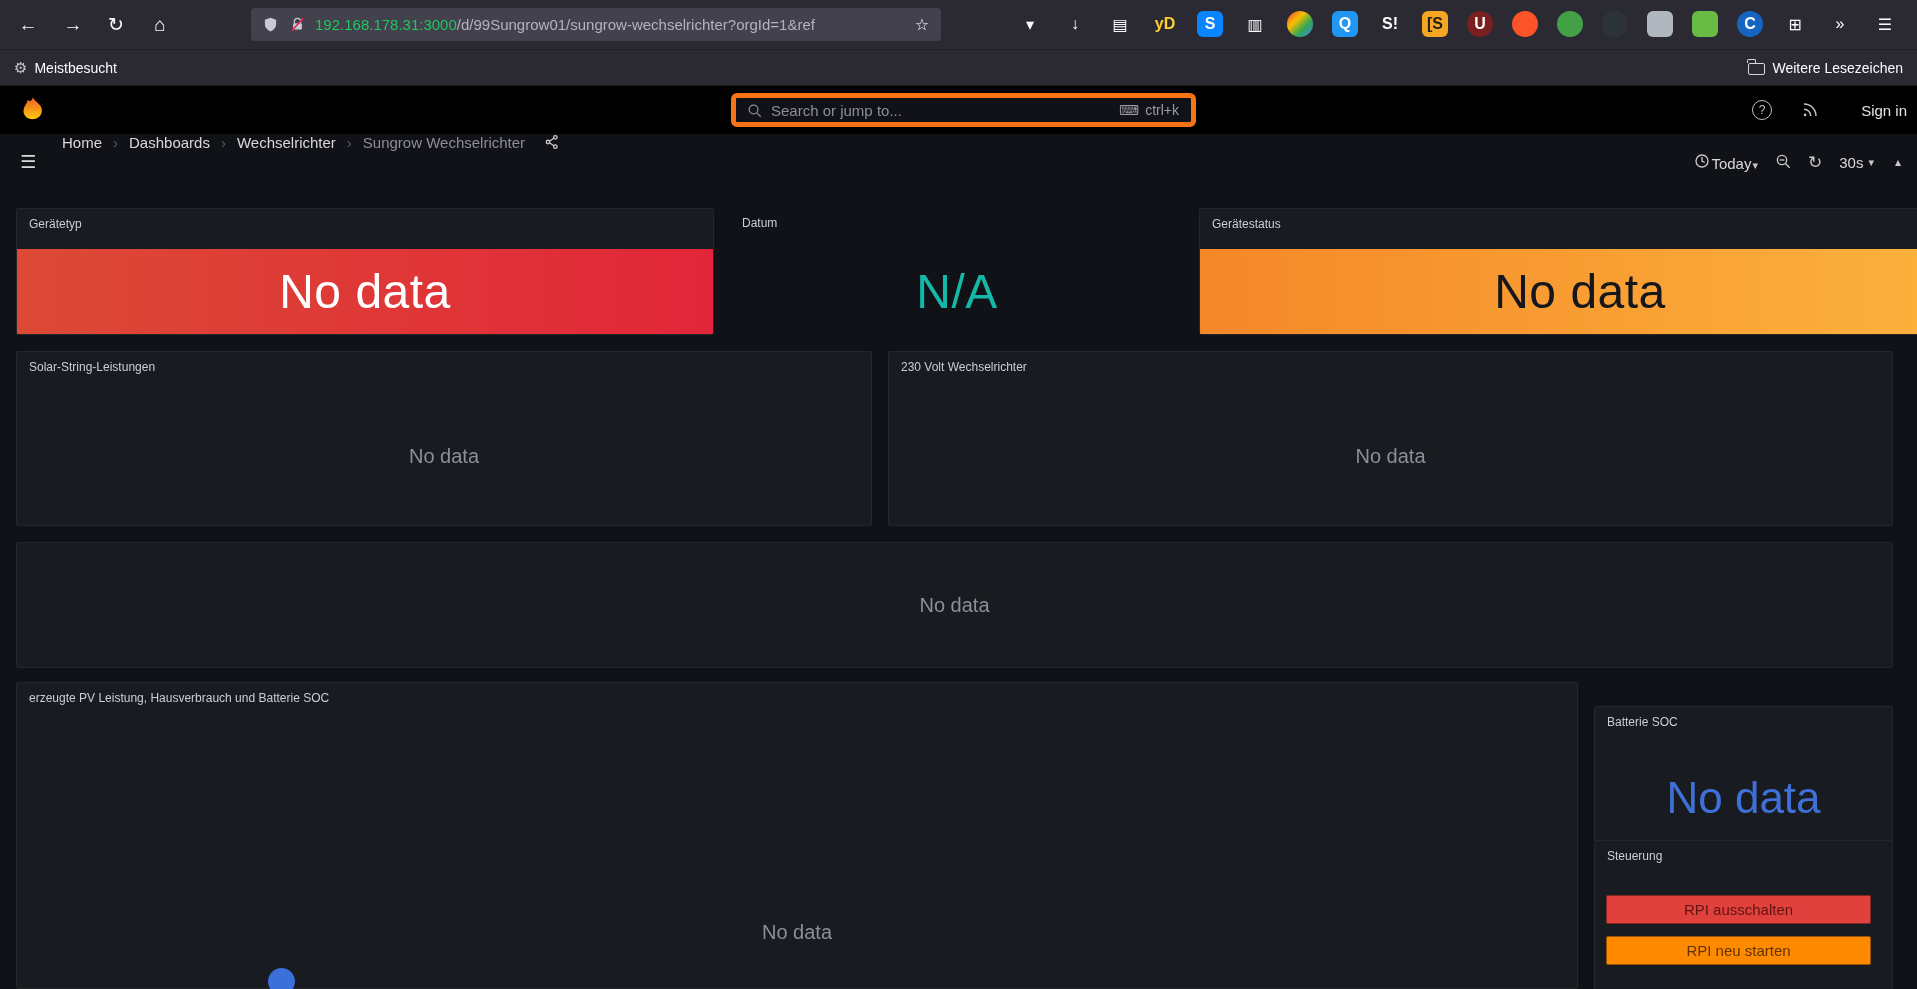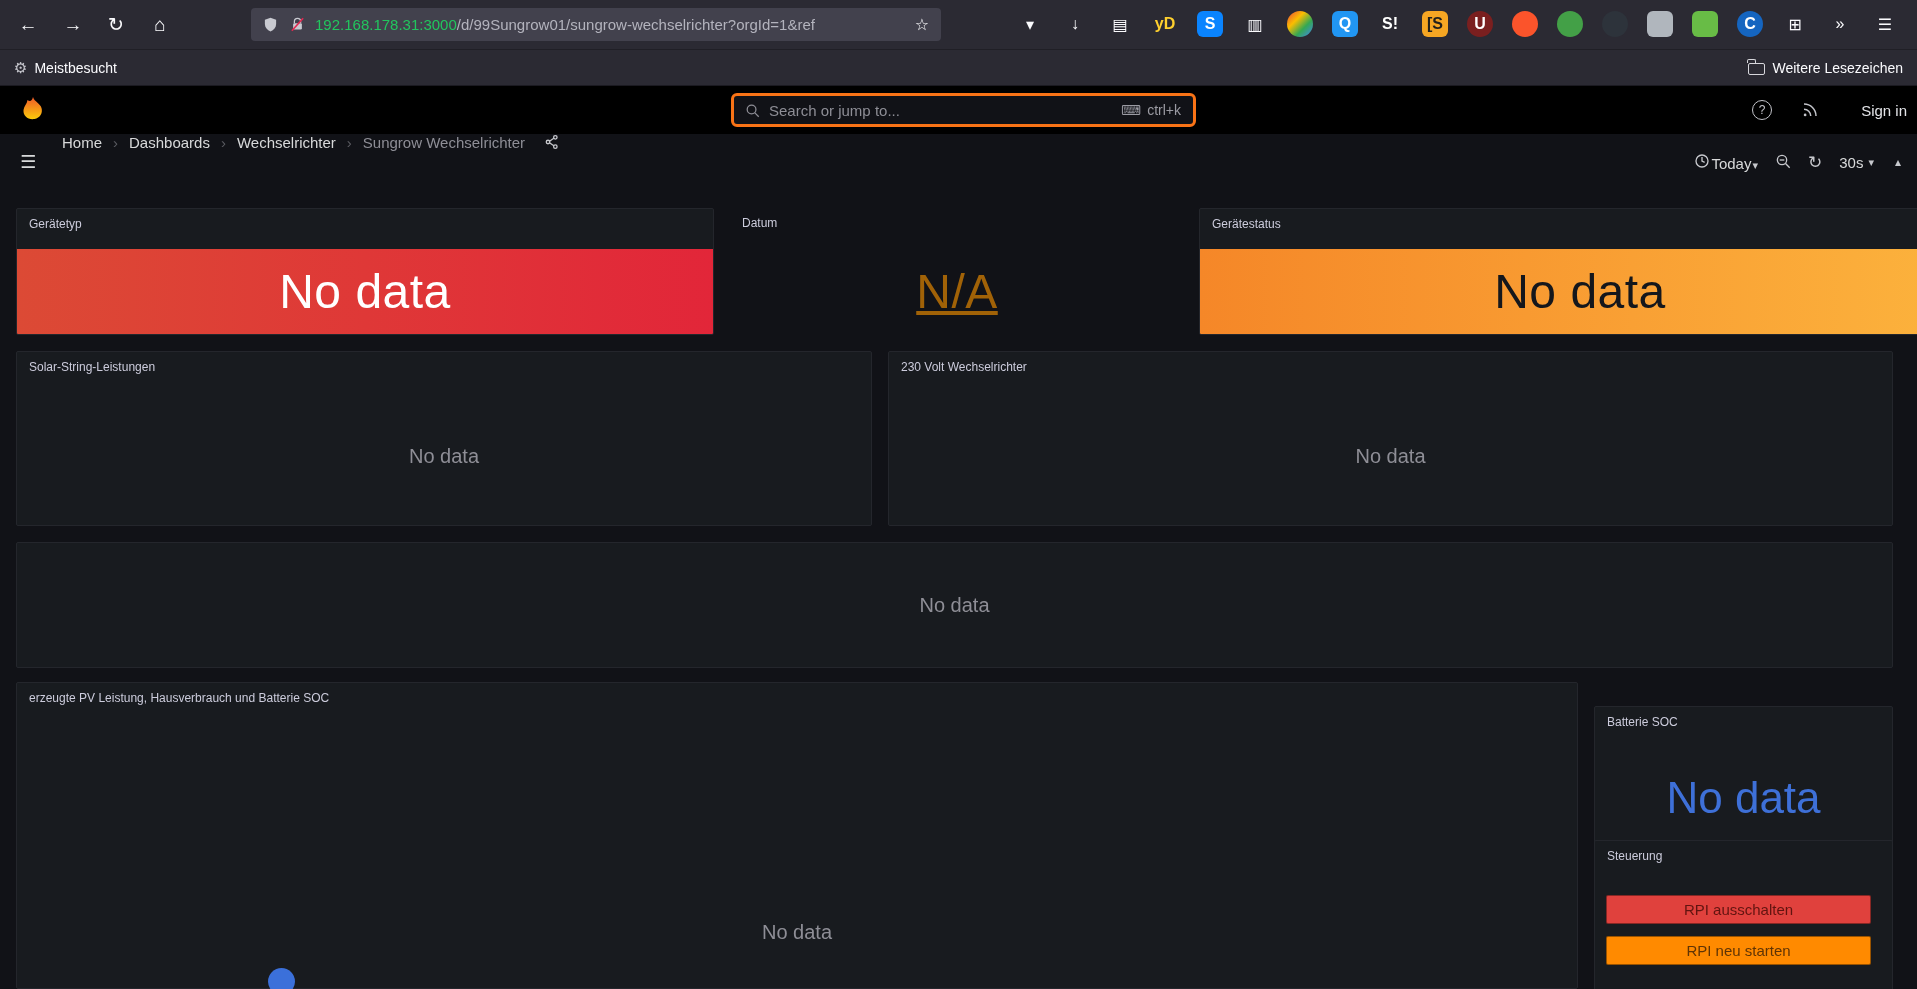--- a/index.html
+++ b/index.html
@@ -30,21 +30,21 @@
   .bm-right{position:absolute;right:14px;top:0;height:35px;display:flex;align-items:center;gap:8px;
             color:#fbfbfe;font-size:14px;}
   .folder-ico{width:15px;height:10px;border:1.6px solid #d7d7dc;border-radius:2px;position:relative;margin-top:3px;}
   .folder-ico::before{content:"";position:absolute;top:-5px;left:-1.6px;width:7px;height:3px;
                       border:1.6px solid #d7d7dc;border-bottom:none;border-radius:2px 2px 0 0;}
 
   
   .gf-nav{position:absolute;left:0;top:86px;width:100%;height:48px;background:#000;}
   .gf-logo{position:absolute;left:18px;top:9px;width:30px;height:30px;}
   .gf-search{position:absolute;left:731px;top:7px;width:465px;height:34px;background:#111217;
-             border:3px solid #f97316;border-radius:6px;display:flex;align-items:center;box-sizing:border-box;
+             border:5px solid #f97316;border-radius:6px;display:flex;align-items:center;box-sizing:border-box;
              color:#8e8e96;font-size:15px;}
   .gf-search .mag{margin-left:11px;display:flex;}
   .gf-search .ph{margin-left:9px;}
   .gf-search .kbd{margin-left:auto;margin-right:12px;display:flex;align-items:center;gap:6px;color:#9b9ba3;font-size:14px;}
   .help-circle{position:absolute;left:1752px;top:14px;width:20px;height:20px;border:1.5px solid #c3c4ca;
                border-radius:50%;color:#c3c4ca;font-size:12px;display:flex;align-items:center;justify-content:center;box-sizing:border-box;}
   .rss-ico{position:absolute;left:1801px;top:15px;display:flex;}
   .signin{position:absolute;right:10px;top:0;height:48px;display:flex;align-items:center;color:#e3e4e8;font-size:15px;}
 
   
@@ -239,21 +239,21 @@
     </div>
   </div>
 
   <div class="panel" id="p-geraetetyp">
     <span class="p-title">Gerätetyp</span>
     <div class="stat-fill" style="background: linear-gradient(90deg, rgb(220, 74, 53), rgb(226, 38, 57)); color: rgb(255, 255, 255);">No data</div>
   </div>
 
   <div class="panel panel--transparent" id="p-datum">
     <span class="p-title">Datum</span>
-    <div class="stat-fill" style="color: #a16207; text-decoration: underline;">N/A</div>
+    <div class="stat-fill" style="color: #14b8a6;">N/A</div>
   </div>
 
   <div class="panel" id="p-geraetestatus">
     <span class="p-title">Gerätestatus</span>
     <div class="stat-fill" style="background: linear-gradient(90deg, rgb(245, 135, 40), rgb(252, 179, 61)); color: rgb(21, 23, 28);">No data</div>
   </div>
 
   <div class="panel" id="p-solar">
     <span class="p-title">Solar-String-Leistungen</span>
     <div class="nodata-mid">

